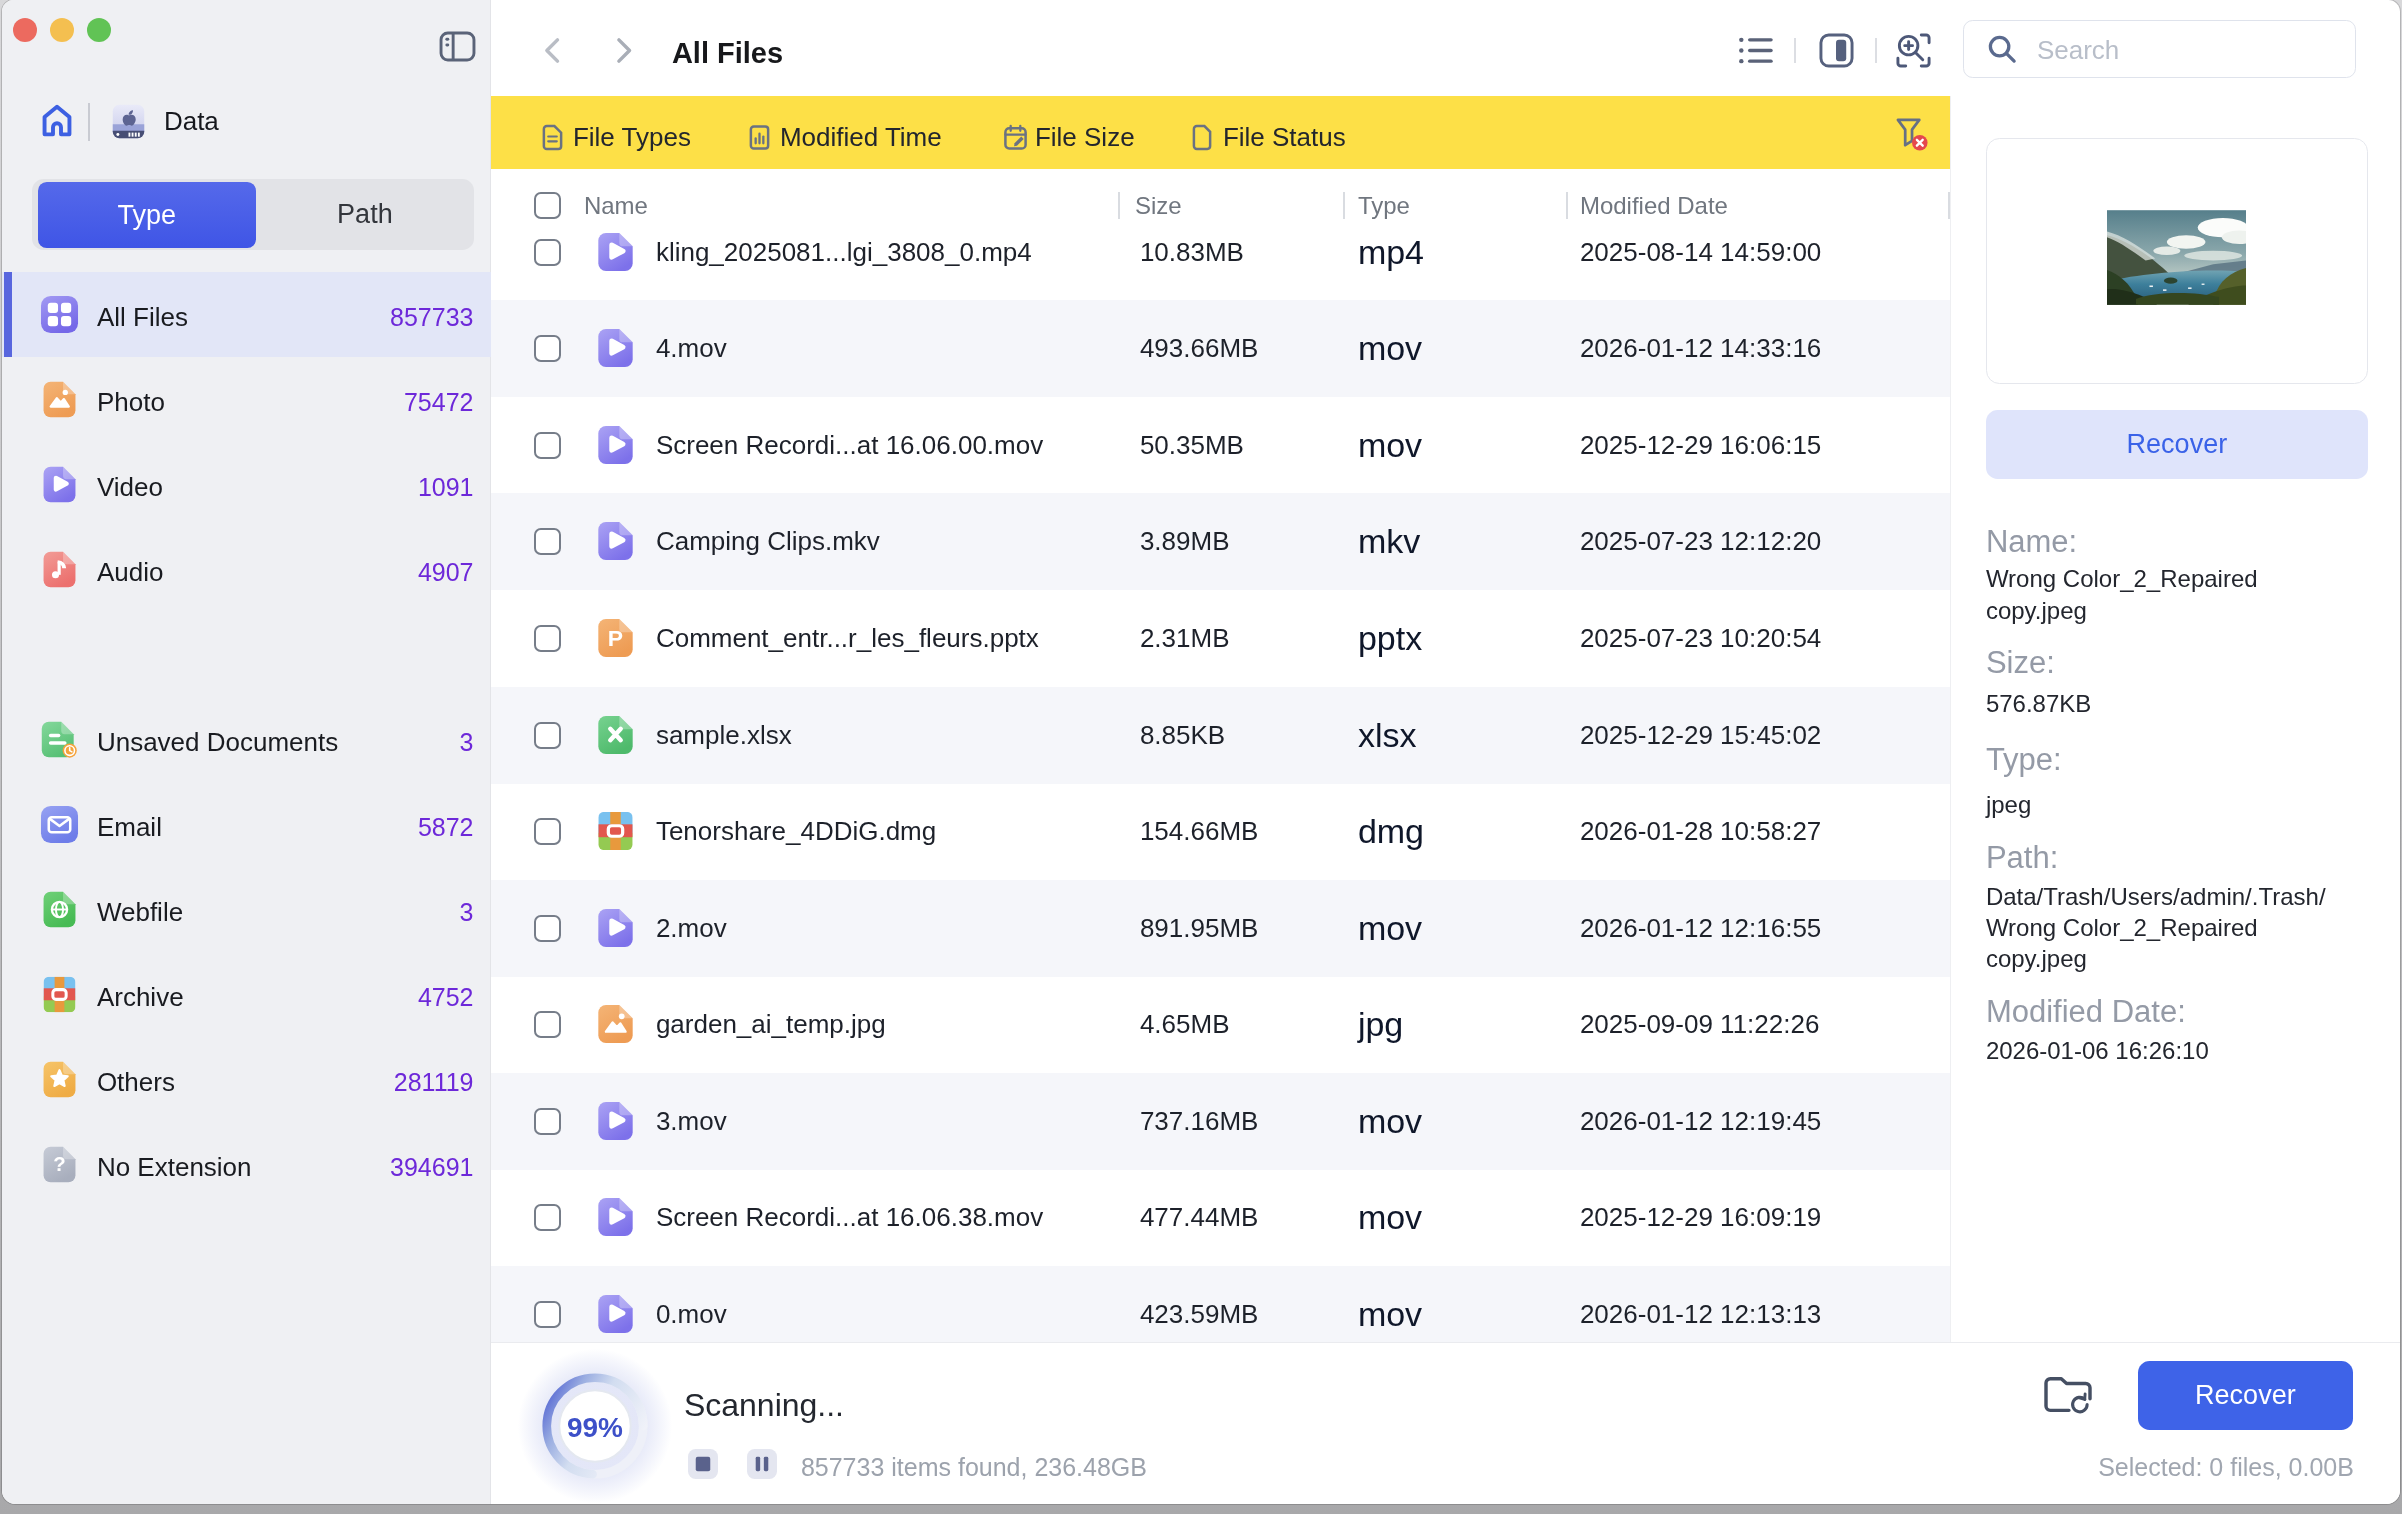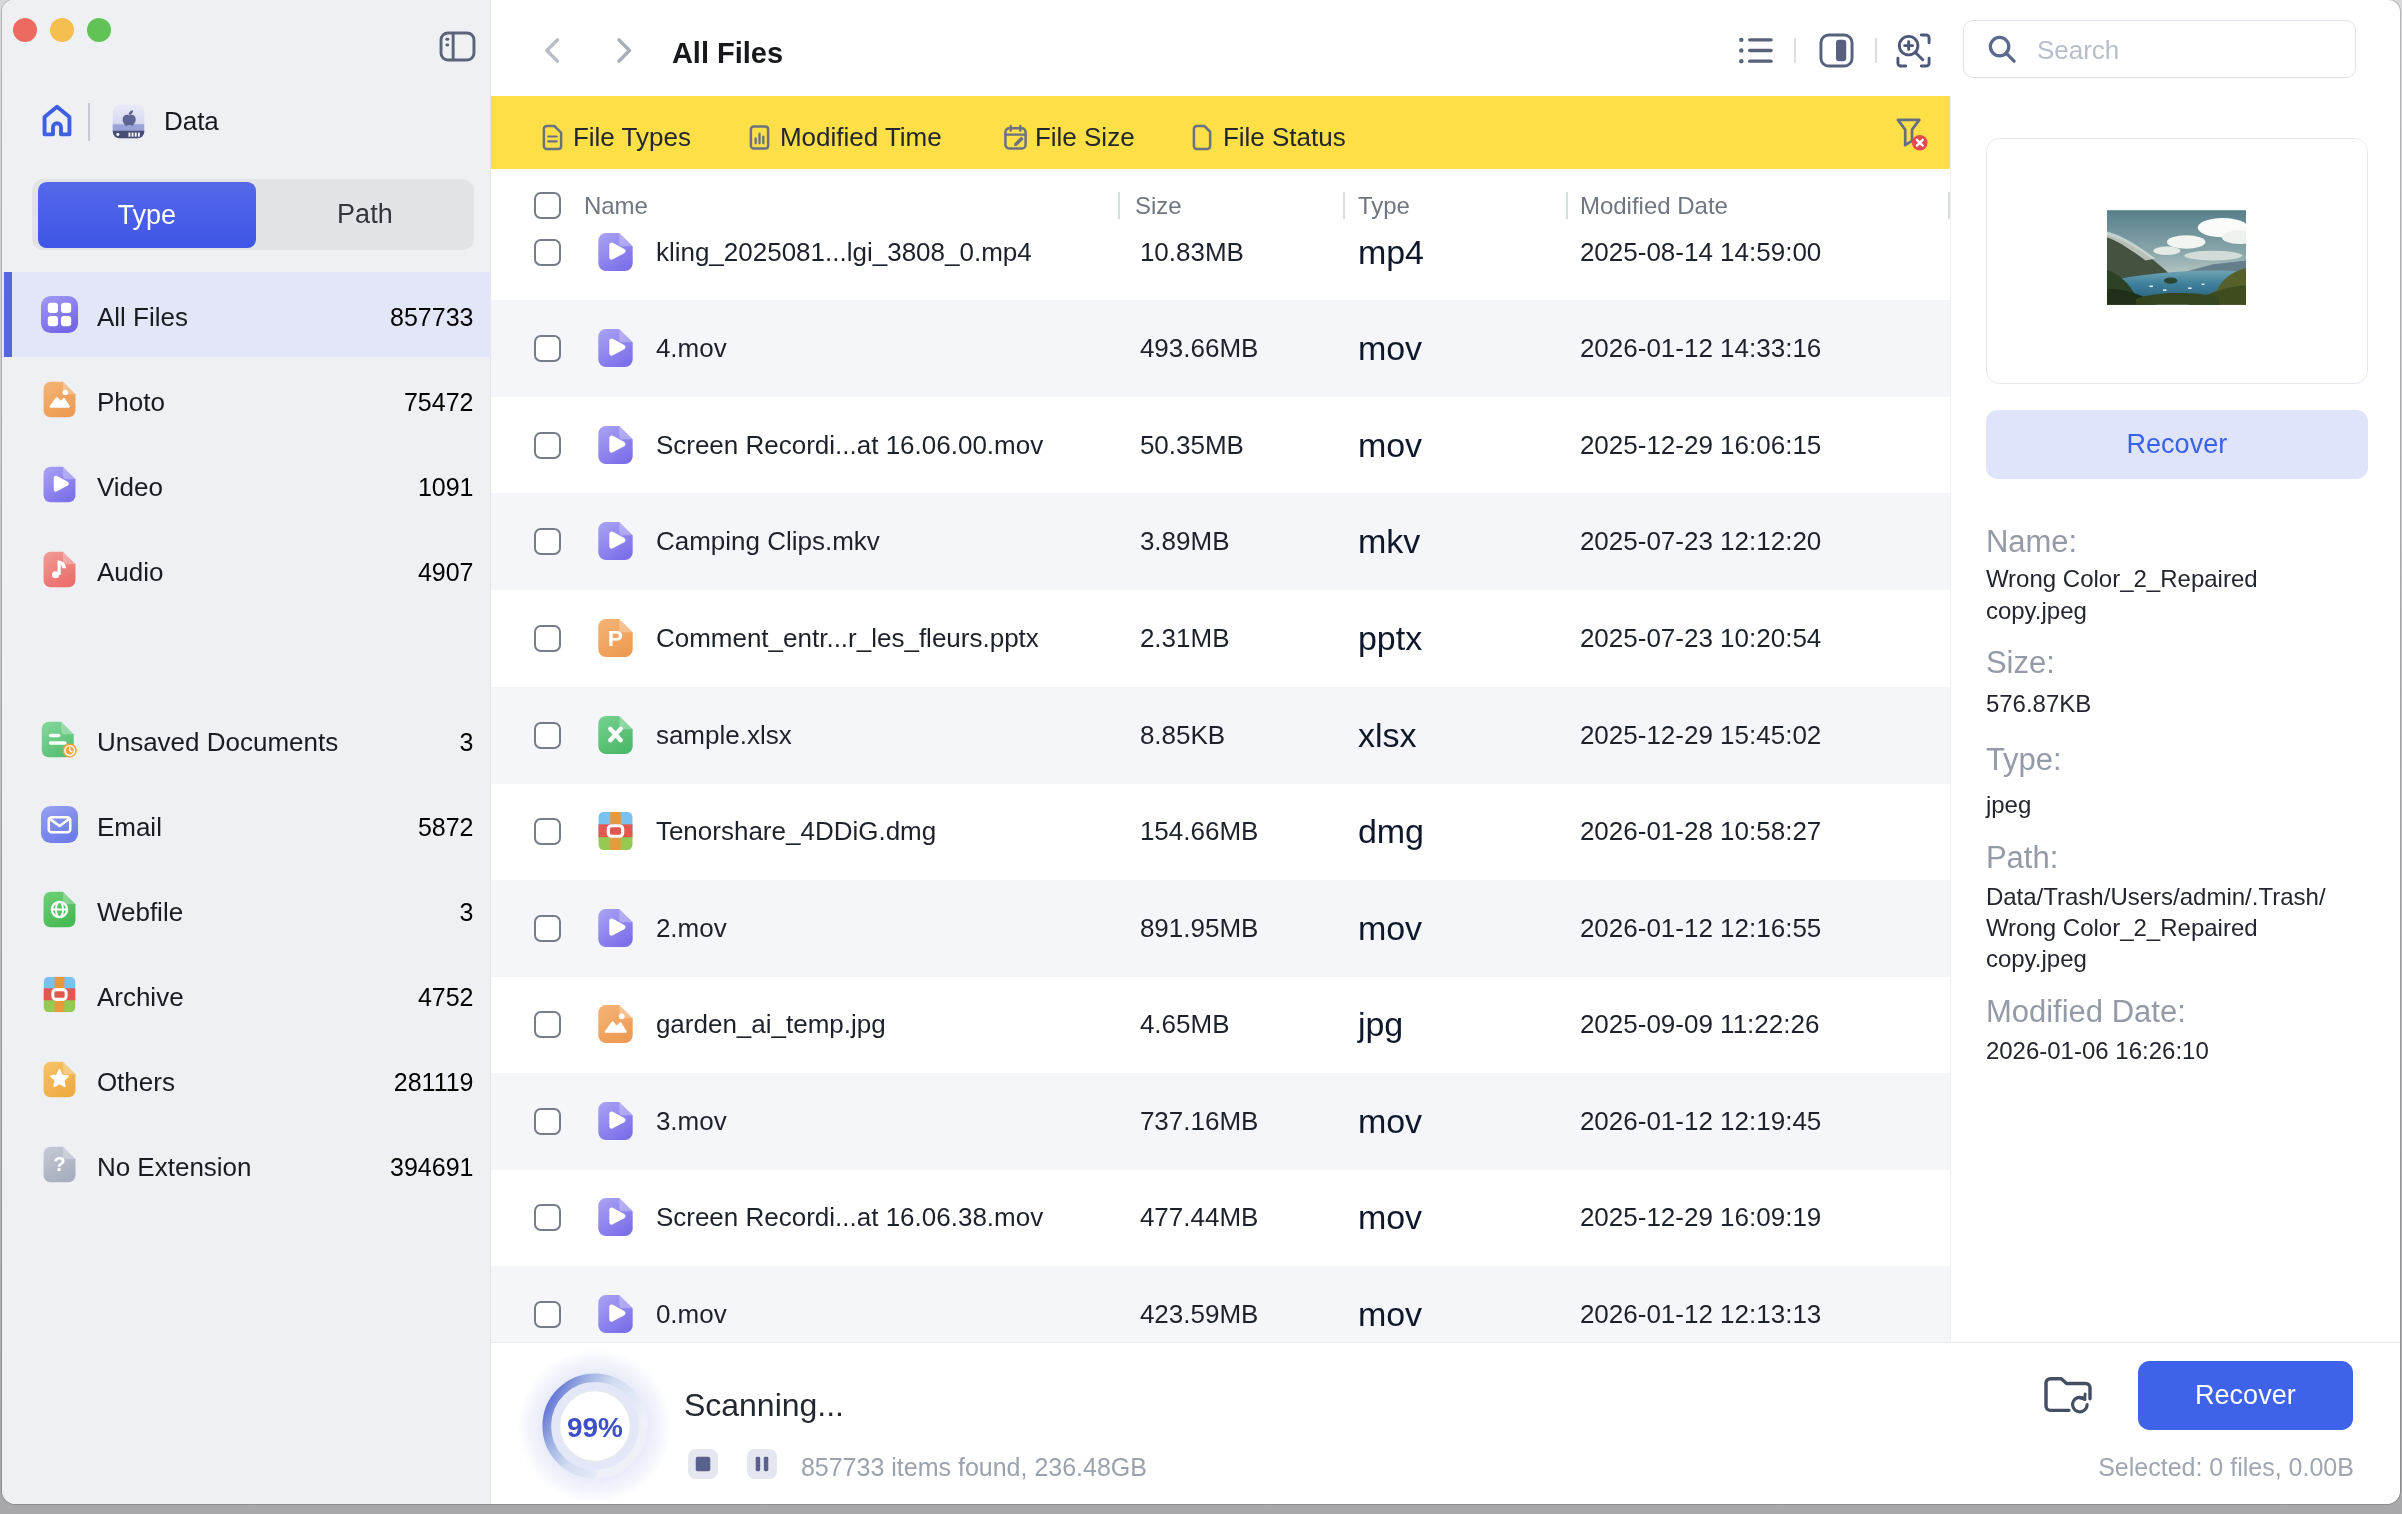--- a/index.html
+++ b/index.html
@@ -4,21 +4,21 @@
 <style>
 * { margin:0; padding:0; box-sizing:border-box; }
 html,body { width:2402px; height:1515px; background:linear-gradient(180deg,#d8d8da 0%,#c6c6c8 40%,#a8a8aa 100%); font-family:"Liberation Sans", sans-serif; overflow:hidden; }
 #win { position:absolute; left:1.9px; top:0; width:2398px; height:1504px; background:#fff; border-radius:11.6px 11.6px 13.5px 13.5px; overflow:hidden; box-shadow:0 0 0 1px rgba(0,0,0,0.16); }
 .abs { position:absolute; }
 #side { position:absolute; left:0; top:0; width:489px; height:100%; background:#eff0f3; border-right:1px solid #e3e4e8; }
 .tl { position:absolute; top:18.3px; width:24px; height:24px; border-radius:50%; }
 .srow { position:absolute; left:0; width:489px; height:85px; }
 .srow .sicon { position:absolute; left:38px; top:23px; }
 .srow .slab { position:absolute; left:95px; top:0; line-height:90px; font-size:26px; color:#191b20; }
-.srow .scnt { position:absolute; right:17.4px; top:0; line-height:90px; font-size:25px; color:#000000;margin-left:20px; }
+.srow .scnt { position:absolute; right:17.4px; top:0; line-height:90px; font-size:25px; color:#6d28d9;margin-left:20px; }
 #selrow { position:absolute; left:0; top:272px; width:489px; height:85px; background:#e2e6f7; }
 #selbar { position:absolute; left:1.9px; top:272px; width:8.7px; height:85px; background:#5866de; }
 #seg { position:absolute; left:30px; top:179px; width:442px; height:71px; background:#e2e3e7; border-radius:11.6px; }
 #segbtn { position:absolute; left:5.8px; top:2.9px; width:218px; height:66px; border-radius:8.7px; background:linear-gradient(180deg,#5569ea,#3f55e6); color:#fff; font-size:27px; text-align:center; line-height:66px; }
 #segpath { position:absolute; left:224px; top:0; width:218px; height:71px; font-size:27px; color:#33363c; text-align:center; line-height:71px; }
 #title { position:absolute; left:670px; top:37px; font-size:29px; font-weight:bold; color:#17181b; }
 #search { position:absolute; left:1961px; top:20px; width:393px; height:58px; border:1.9px solid #dfe3ec; border-radius:9.7px; background:#fff; }
 #search span { position:absolute; left:73px; top:13.5px; font-size:26px; color:#b8bec9; }
 #filterbar { position:absolute; left:489px; top:96px; width:1460px; height:73px; background:#fde047; }
 .flab { position:absolute; top:4.8px; line-height:73px; font-size:26px; color:#23262d; }

